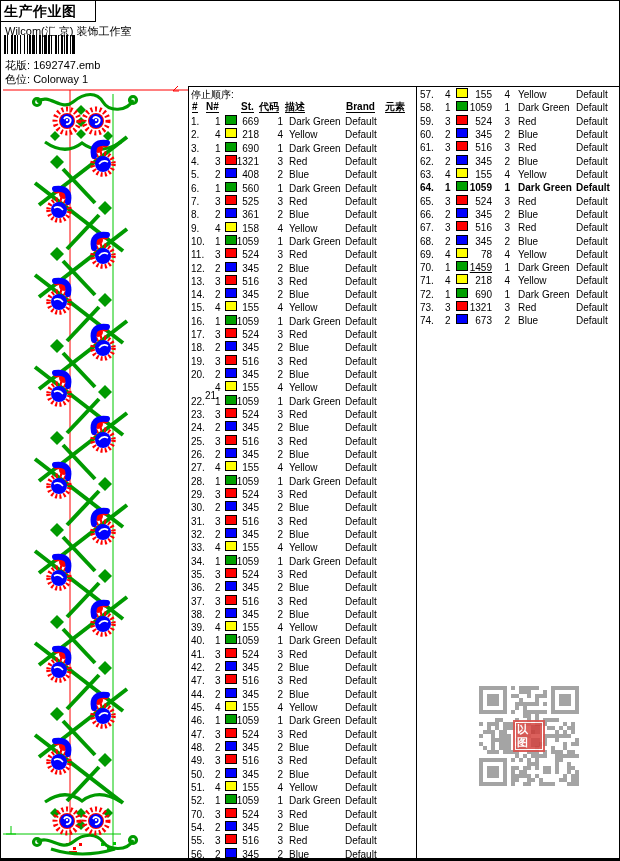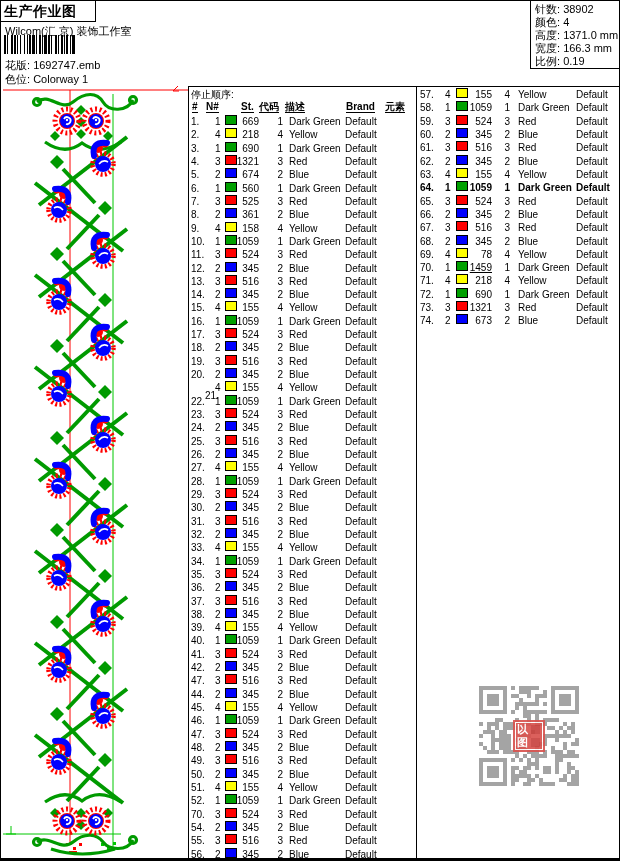--- a/index.html
+++ b/index.html
@@ -91,27 +91,20 @@
     </svg>
   <div class="abs meta" style="left:4px; top:57px;">
     <span>花版:</span>
     <span>1692747.emb</span>
   </div>
   <div class="abs meta" style="left:4px; top:71px;">
     <span>色位:</span>
     <span>Colorway 1</span>
   </div>
 
-  <div class="abs stats-box">
-    <div><span>针数:</span> <span>38902</span></div>
-    <div><span>颜色:</span> <span>4</span></div>
-    <div><span>高度:</span> <span>1371.0 mm</span></div>
-    <div><span>宽度:</span> <span>166.3 mm</span></div>
-    <div><span>比例:</span> <span>0.19</span></div>
-  </div>
 
   <div class="abs sec-label" style="left:190px; top:87px;">停止顺序:</div>
   <div class="th" style="left:191px; top:100px;">#</div>
   <div class="th" style="left:205px; top:100px;">N#</div>
   <div class="th" style="left:240px; top:100px;">St.</div>
   <div class="th" style="left:258px; top:100px;">代码</div>
   <div class="th" style="left:284px; top:100px;">描述</div>
   <div class="th" style="left:345px; top:100px;">Brand</div>
   <div class="th" style="left:384px; top:100px;">元素</div>
 
@@ -149,21 +142,21 @@
         <span class="swatch" style="left: 36px; background: rgb(255, 0, 0);"></span>
         <span class="c-st" style="left: 46px; width: 24px; text-align: right;">1321</span>
         <span class="c-code" style="left: 80px; width: 14px; text-align: right;">3</span>
         <span class="c-desc" style="left: 100px;">Red</span>
         <span class="c-brand" style="left: 156px;">Default</span>
       </div>
       <div class="row" style="left: 188px; top: 167.28px; width: 200px;">
         <span class="c-num" style="left: 2px;">5.</span>
         <span class="c-n" style="left: 26px;">2</span>
         <span class="swatch" style="left: 36px; background: rgb(0, 0, 255);"></span>
-        <span class="c-st" style="left: 46px; width: 24px; text-align: right;">674</span>
+        <span class="c-st" style="left: 46px; width: 24px; text-align: right;">408</span>
         <span class="c-code" style="left: 80px; width: 14px; text-align: right;">2</span>
         <span class="c-desc" style="left: 100px;">Blue</span>
         <span class="c-brand" style="left: 156px;">Default</span>
       </div>
       <div class="row" style="left: 188px; top: 180.6px; width: 200px;">
         <span class="c-num" style="left: 2px;">6.</span>
         <span class="c-n" style="left: 26px;">1</span>
         <span class="swatch" style="left: 36px; background: rgb(0, 160, 0);"></span>
         <span class="c-st" style="left: 46px; width: 24px; text-align: right;">560</span>
         <span class="c-code" style="left: 80px; width: 14px; text-align: right;">1</span>

